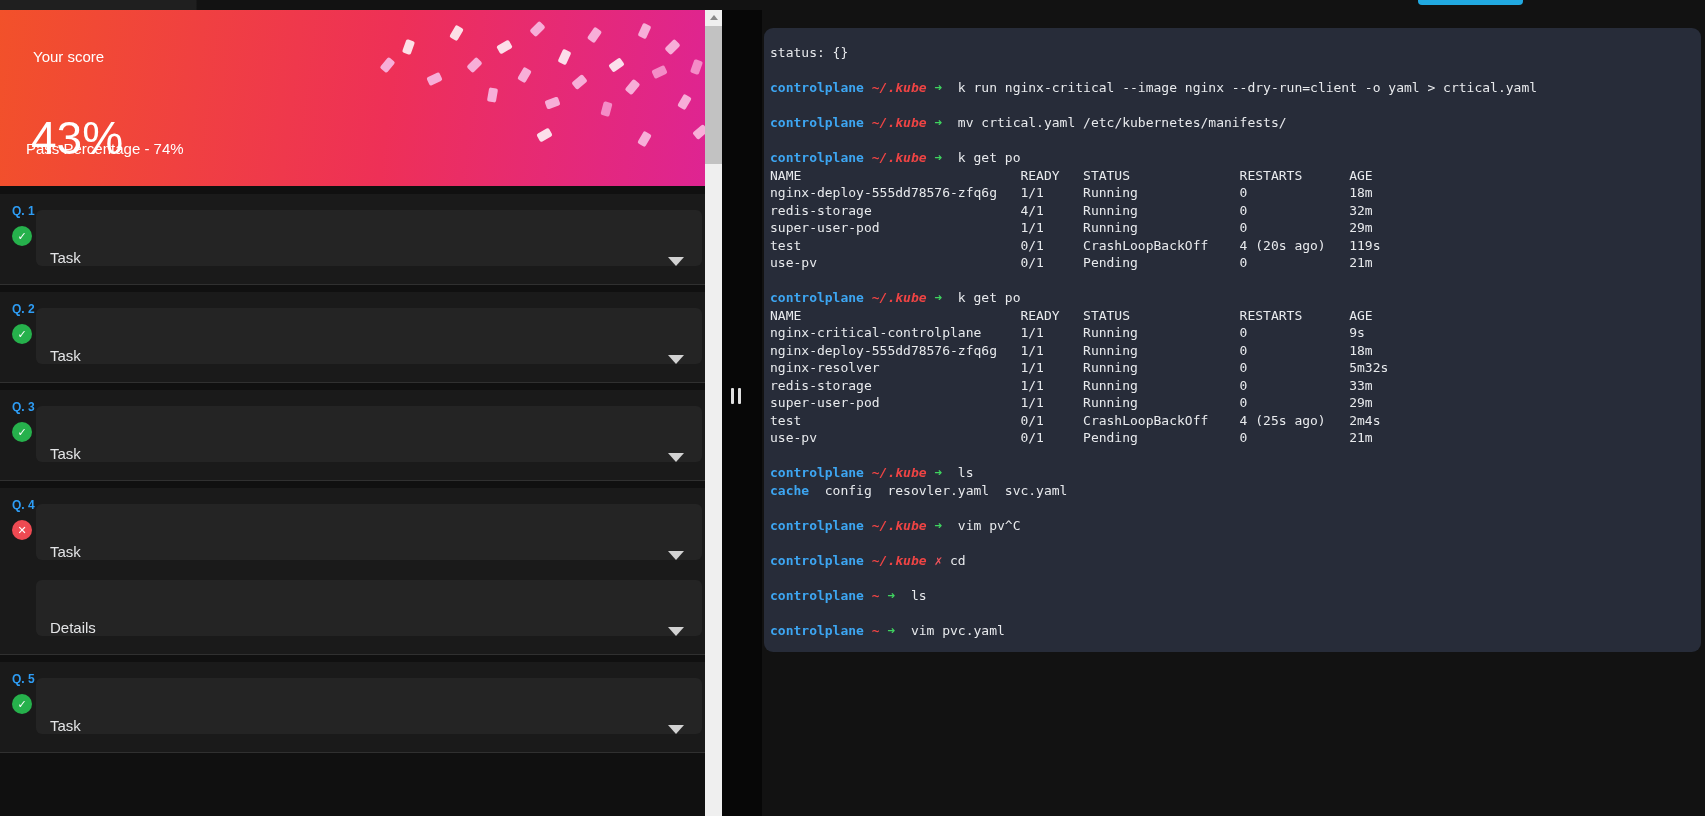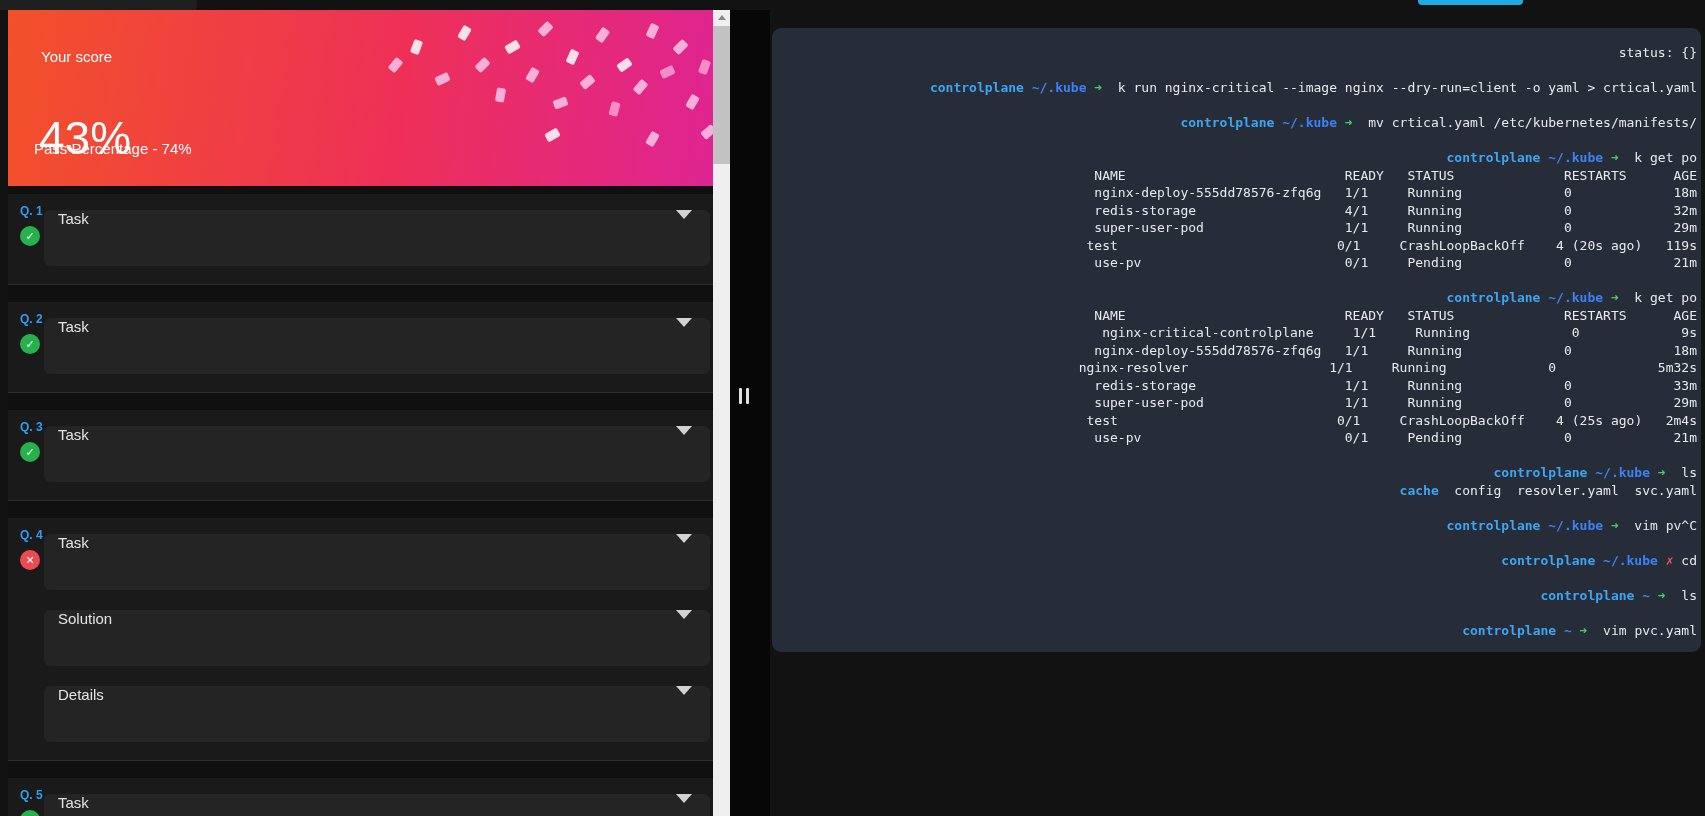--- a/index.html
+++ b/index.html
@@ -5,68 +5,68 @@
   * { margin:0; padding:0; box-sizing:border-box; }
   html,body { background:#000; }
   .page { width:1705px; height:816px; background:#121212; position:relative;
           font-family:"Liberation Sans", sans-serif; overflow:hidden; }
 
   
   .topbar { height:10px; background:linear-gradient(to right,#1f1f1f 0,#1f1f1f 196px,#121212 197px); position:relative; }
   .tab-indicator { position:absolute; left:1418px; top:0; width:105px; height:5px;
                    background:#21a9e1; border-radius:0 0 4px 4px; }
 
-  .main { display:flex; height:806px;padding-left:8px; }
+  .main { display:flex; height:806px; }
 
   
   .left-panel { width:705px; flex:none; background:#101010; overflow:hidden; }
 
   .score-card { height:176px; position:relative; overflow:hidden;
                 background:linear-gradient(97deg,#f2512a 0%,#ee3057 55%,#de2492 100%); }
   .score-title { position:absolute; left:33px; top:38px; color:#fff; font-size:15px; }
   .score-value { position:absolute; left:31px; top:60px; color:#fff; font-size:46px; font-weight:500;margin-top:41px; }
   .score-pass  { position:absolute; left:26px; top:130px; color:#fff; font-size:15px; }
   .confetti { position:absolute; inset:0; }
   .confetti span { position:absolute; width:9px; height:14px; border-radius:2px; }
 
   .questions { padding-top:8px; }
   .qsection { background:#1a1a1a; position:relative; padding:16px 0 18px 0;
-              border-bottom:1px solid #303030; margin-bottom:17px; }
+              border-bottom:1px solid #303030; margin-bottom:7px; }
   .q-label { position:absolute; left:12px; top:10px; color:#2e9df5; font-size:12px; font-weight:700; }
   .q-badge { position:absolute; left:12px; top:32px; width:20px; height:20px; border-radius:50%;
              display:flex; align-items:center; justify-content:center; color:#fff; font-size:11px; }
   .q-badge.pass { background:#26b14c; }
   .q-badge.fail { background:#ee4a52; }
   .qrows { margin:0 3px 0 36px; display:flex; flex-direction:column; gap:20px; }
-  .qrow { height:56px; background:#242424; border-radius:6px; display:flex; align-items:flex-start;
+  .qrow { height:56px; background:#242424; border-radius:6px; display:flex; align-items:flex-end;
           justify-content:space-between; padding:0 18px 0 14px; cursor:pointer; }
   .qrow-label { color:#e3e4e6; font-size:15px; }
   .chev { width:0; height:0; border-left:8px solid transparent; border-right:8px solid transparent;
           border-top:9px solid #d2d2d2; }
 
   
   .scrollbar { width:17px; flex:none; background:#efefef; position:relative; }
   .sb-btn { height:15px; display:flex; align-items:center; justify-content:center; }
   .sb-arrow { width:0; height:0; border-left:4px solid transparent; border-right:4px solid transparent;
               border-bottom:5px solid #888; }
   .sb-thumb { position:absolute; left:0; top:16px; width:17px; height:138px; background:#c2c2c2; }
 
   
   .gutter { width:40px; flex:none; background:#070707; position:relative; }
   .drag-handle { position:absolute; left:9px; top:378px; display:flex; gap:4px; }
   .drag-handle span { width:3px; height:16px; background:#e0e0e0; border-radius:1px; }
 
   
   .terminal-wrap { flex:1; background:#121212; padding:18px 4px 16px 2px; }
-  .terminal { height:624px; background:#272c39; border-radius:9px; padding:16px 4px 0 6px; overflow:hidden;text-align:right; }
+  .terminal { height:624px; background:#272c39; border-radius:9px; padding:16px 4px 0 6px; overflow:hidden; }
   .tline { font-family:"DejaVu Sans Mono", monospace; font-size:13px; line-height:17.5px;
            white-space:pre; color:#e8eaed; }
   .seg-p { color:#e8eaed; }
   .seg-h { color:#3da6f2; font-weight:bold; }
-  .seg-d { color:#3b82f6; font-weight:bold; }
+  .seg-d { color:#ef4444; font-weight:bold;font-style:italic; }
   .seg-a { color:#3fd35f; font-weight:bold; }
   .seg-e { color:#f0545c; font-weight:bold; }
   .seg-b { color:#3da6f2; font-weight:bold; }
   .seg-r { color:#ef5350; font-weight:bold; }
   .seg-cursor { display:inline-block; width:8px; height:15px; background:#abb1bb; vertical-align:text-bottom; }
 </style>
 </head>
 <body>
 
 <div class="page">
@@ -141,24 +141,20 @@
           </div>
           <div class="qsection">
             <div class="q-label">Q. 4</div>
             <div class="q-badge fail">✕</div>
             <div class="qrows">
               <div class="qrow">
                 <span class="qrow-label">Task</span>
                 <span class="chev"></span>
               </div>
               <div class="qrow">
-                <span class="qrow-label">Solution</span>
-                <span class="chev"></span>
-              </div>
-              <div class="qrow">
                 <span class="qrow-label">Details</span>
                 <span class="chev"></span>
               </div>
             </div>
           </div>
           <div class="qsection">
             <div class="q-label">Q. 5</div>
             <div class="q-badge pass">✓</div>
             <div class="qrows">
               <div class="qrow">

